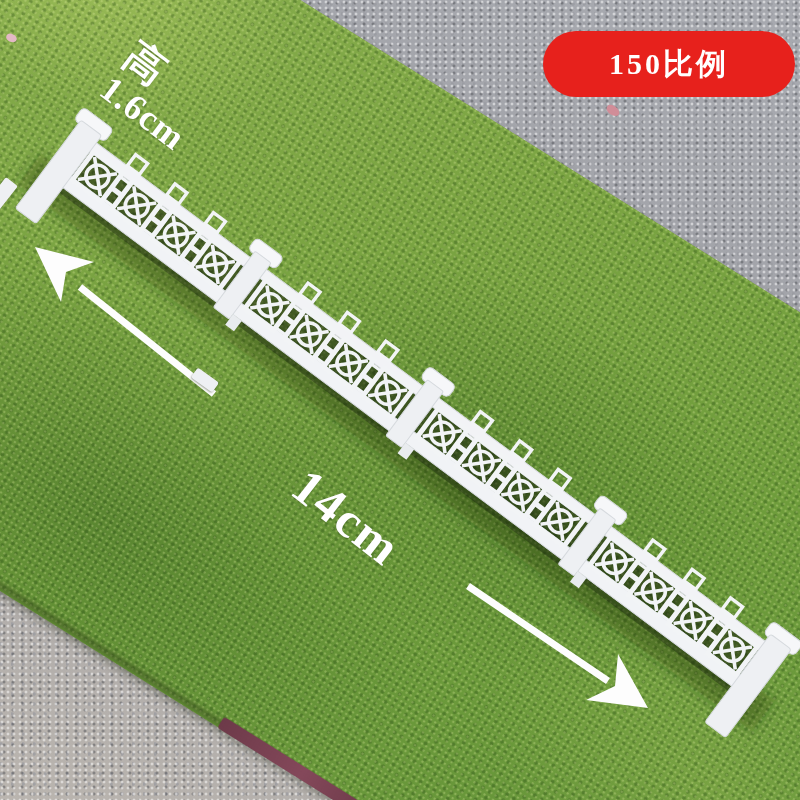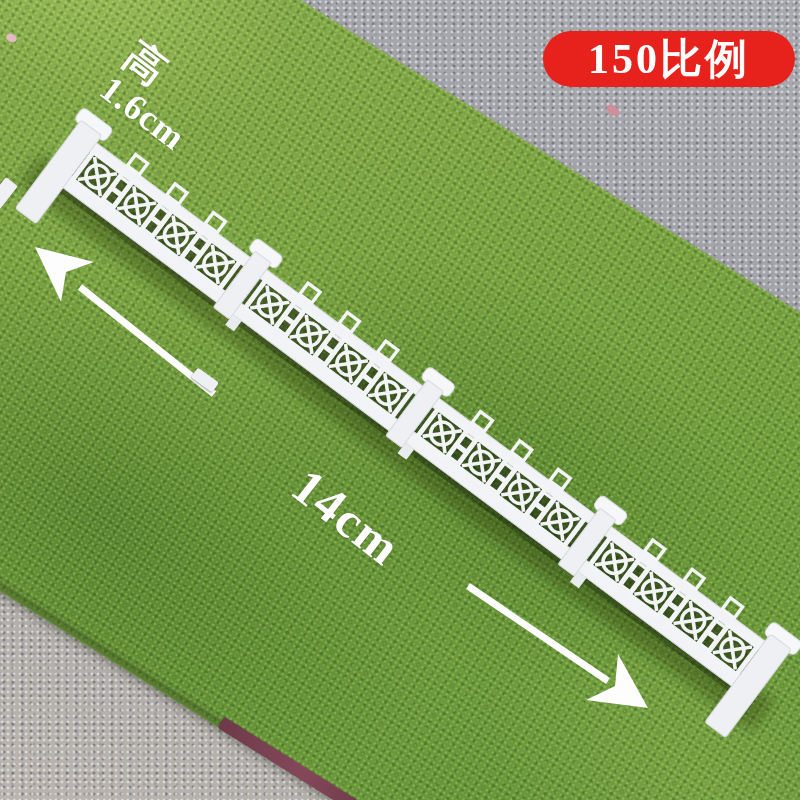--- a/index.html
+++ b/index.html
@@ -56,23 +56,23 @@
   
   .dim-label{
     position:absolute;color:#ffffff;font-weight:bold;white-space:nowrap;
     text-shadow:0 1px 2px rgba(30,40,15,0.25);
   }
   .dim-height-cn{left:125px;top:36px;font-size:40px;transform:rotate(37deg);}
   .dim-height-val{left:95px;top:92px;font-size:36px;transform:rotate(37deg);letter-spacing:1px;}
   .dim-length-val{left:286px;top:488px;font-size:50px;transform:rotate(38deg);letter-spacing:2px;}
   
   .scale-badge{
-    position:absolute;left:543px;top:31px;width:252px;height:56px;
+    position:absolute;left:543px;top:31px;width:252px;height:66px;
     border-radius:33px;display:flex;align-items:center;justify-content:center;
-    font-size:42px;font-weight:bold;letter-spacing:3px;
+    font-size:30px;font-weight:bold;letter-spacing:3px;
   }
 </style>
 </head>
 <body>
 
 <div class="stage">
 
   <div class="concrete"></div>
 
   <div class="grass-mat">

